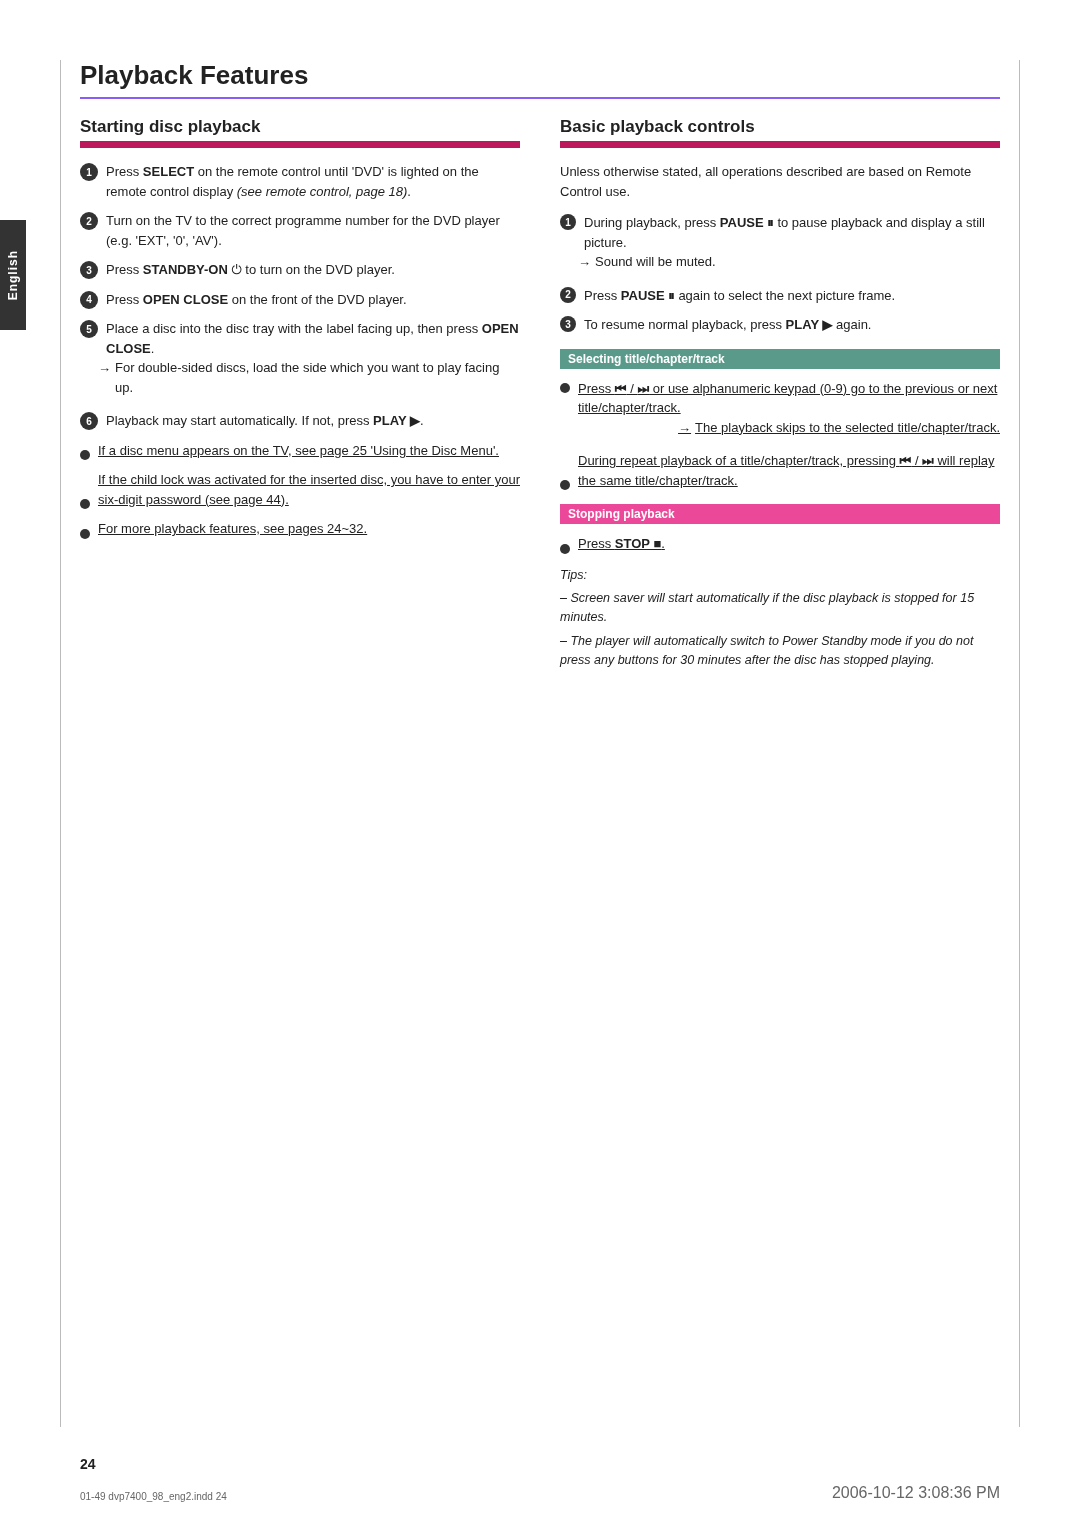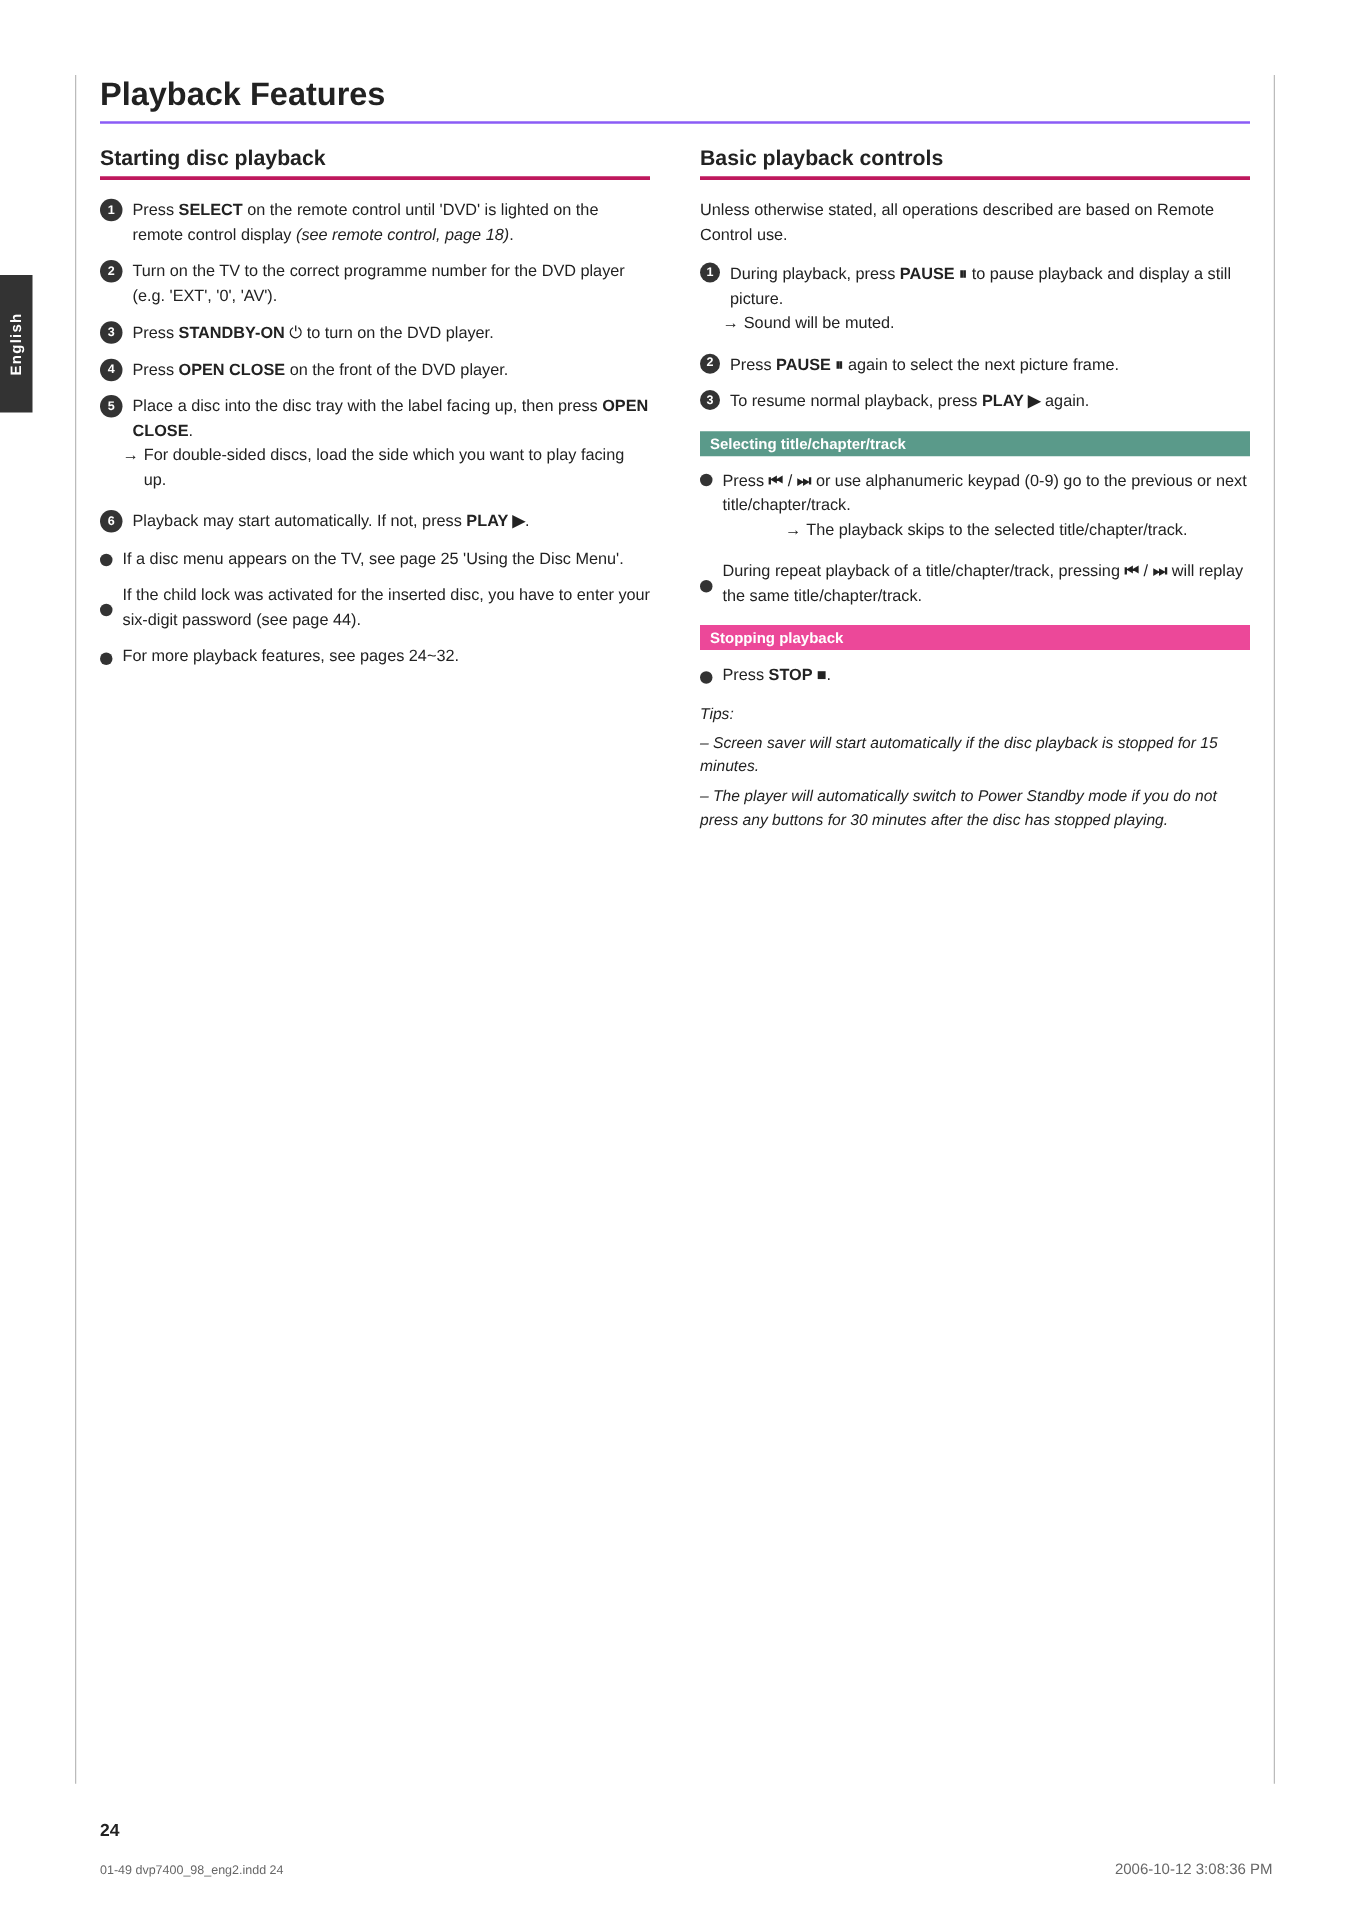--- a/index.html
+++ b/index.html
@@ -63,21 +63,21 @@
     }
     .col-right {
       flex: 1;
       min-width: 0;
     }
 
     
     .section-title {
       font-size: 17px;
       font-weight: bold;
-      border-bottom: 3px solid #be185d;
+      border-bottom: 7px solid #be185d;
       padding-bottom: 4px;
       margin-bottom: 14px;
     }
 
     
     .numbered-list {
       list-style: none;
       padding: 0;
       margin-bottom: 10px;
     }
@@ -126,23 +126,24 @@
     }
 
     
     .bullet-list {
       list-style: none;
       padding: 0;
       margin-bottom: 10px;
     }
     .bullet-list li {
       display: flex;
-      align-items: center;
+      align-items: flex-end;
       margin-bottom: 10px;
       line-height: 1.5;
+      text-decoration: underline;
     }
 
     
     .sub-section-title {
       background: #6a9;
       color: #fff;
       font-size: 12px;
       font-weight: bold;
       padding: 3px 8px;
       margin-bottom: 10px;
@@ -208,22 +209,22 @@
     .footer-left {
       position: absolute;
       bottom: 25px;
       left: 80px;
       font-size: 10px;
       color: #666;
     }
     .footer-right {
       position: absolute;
       bottom: 25px;
-      right: 62px;
-      font-size: 12px;
+      right: 80px;
+      font-size: 16px;
       color: #666;
     }
 
     
     .vline-left {
       position: absolute;
       left: 60px;
       top: 60px;
       bottom: 100px;
       width: 1px;

